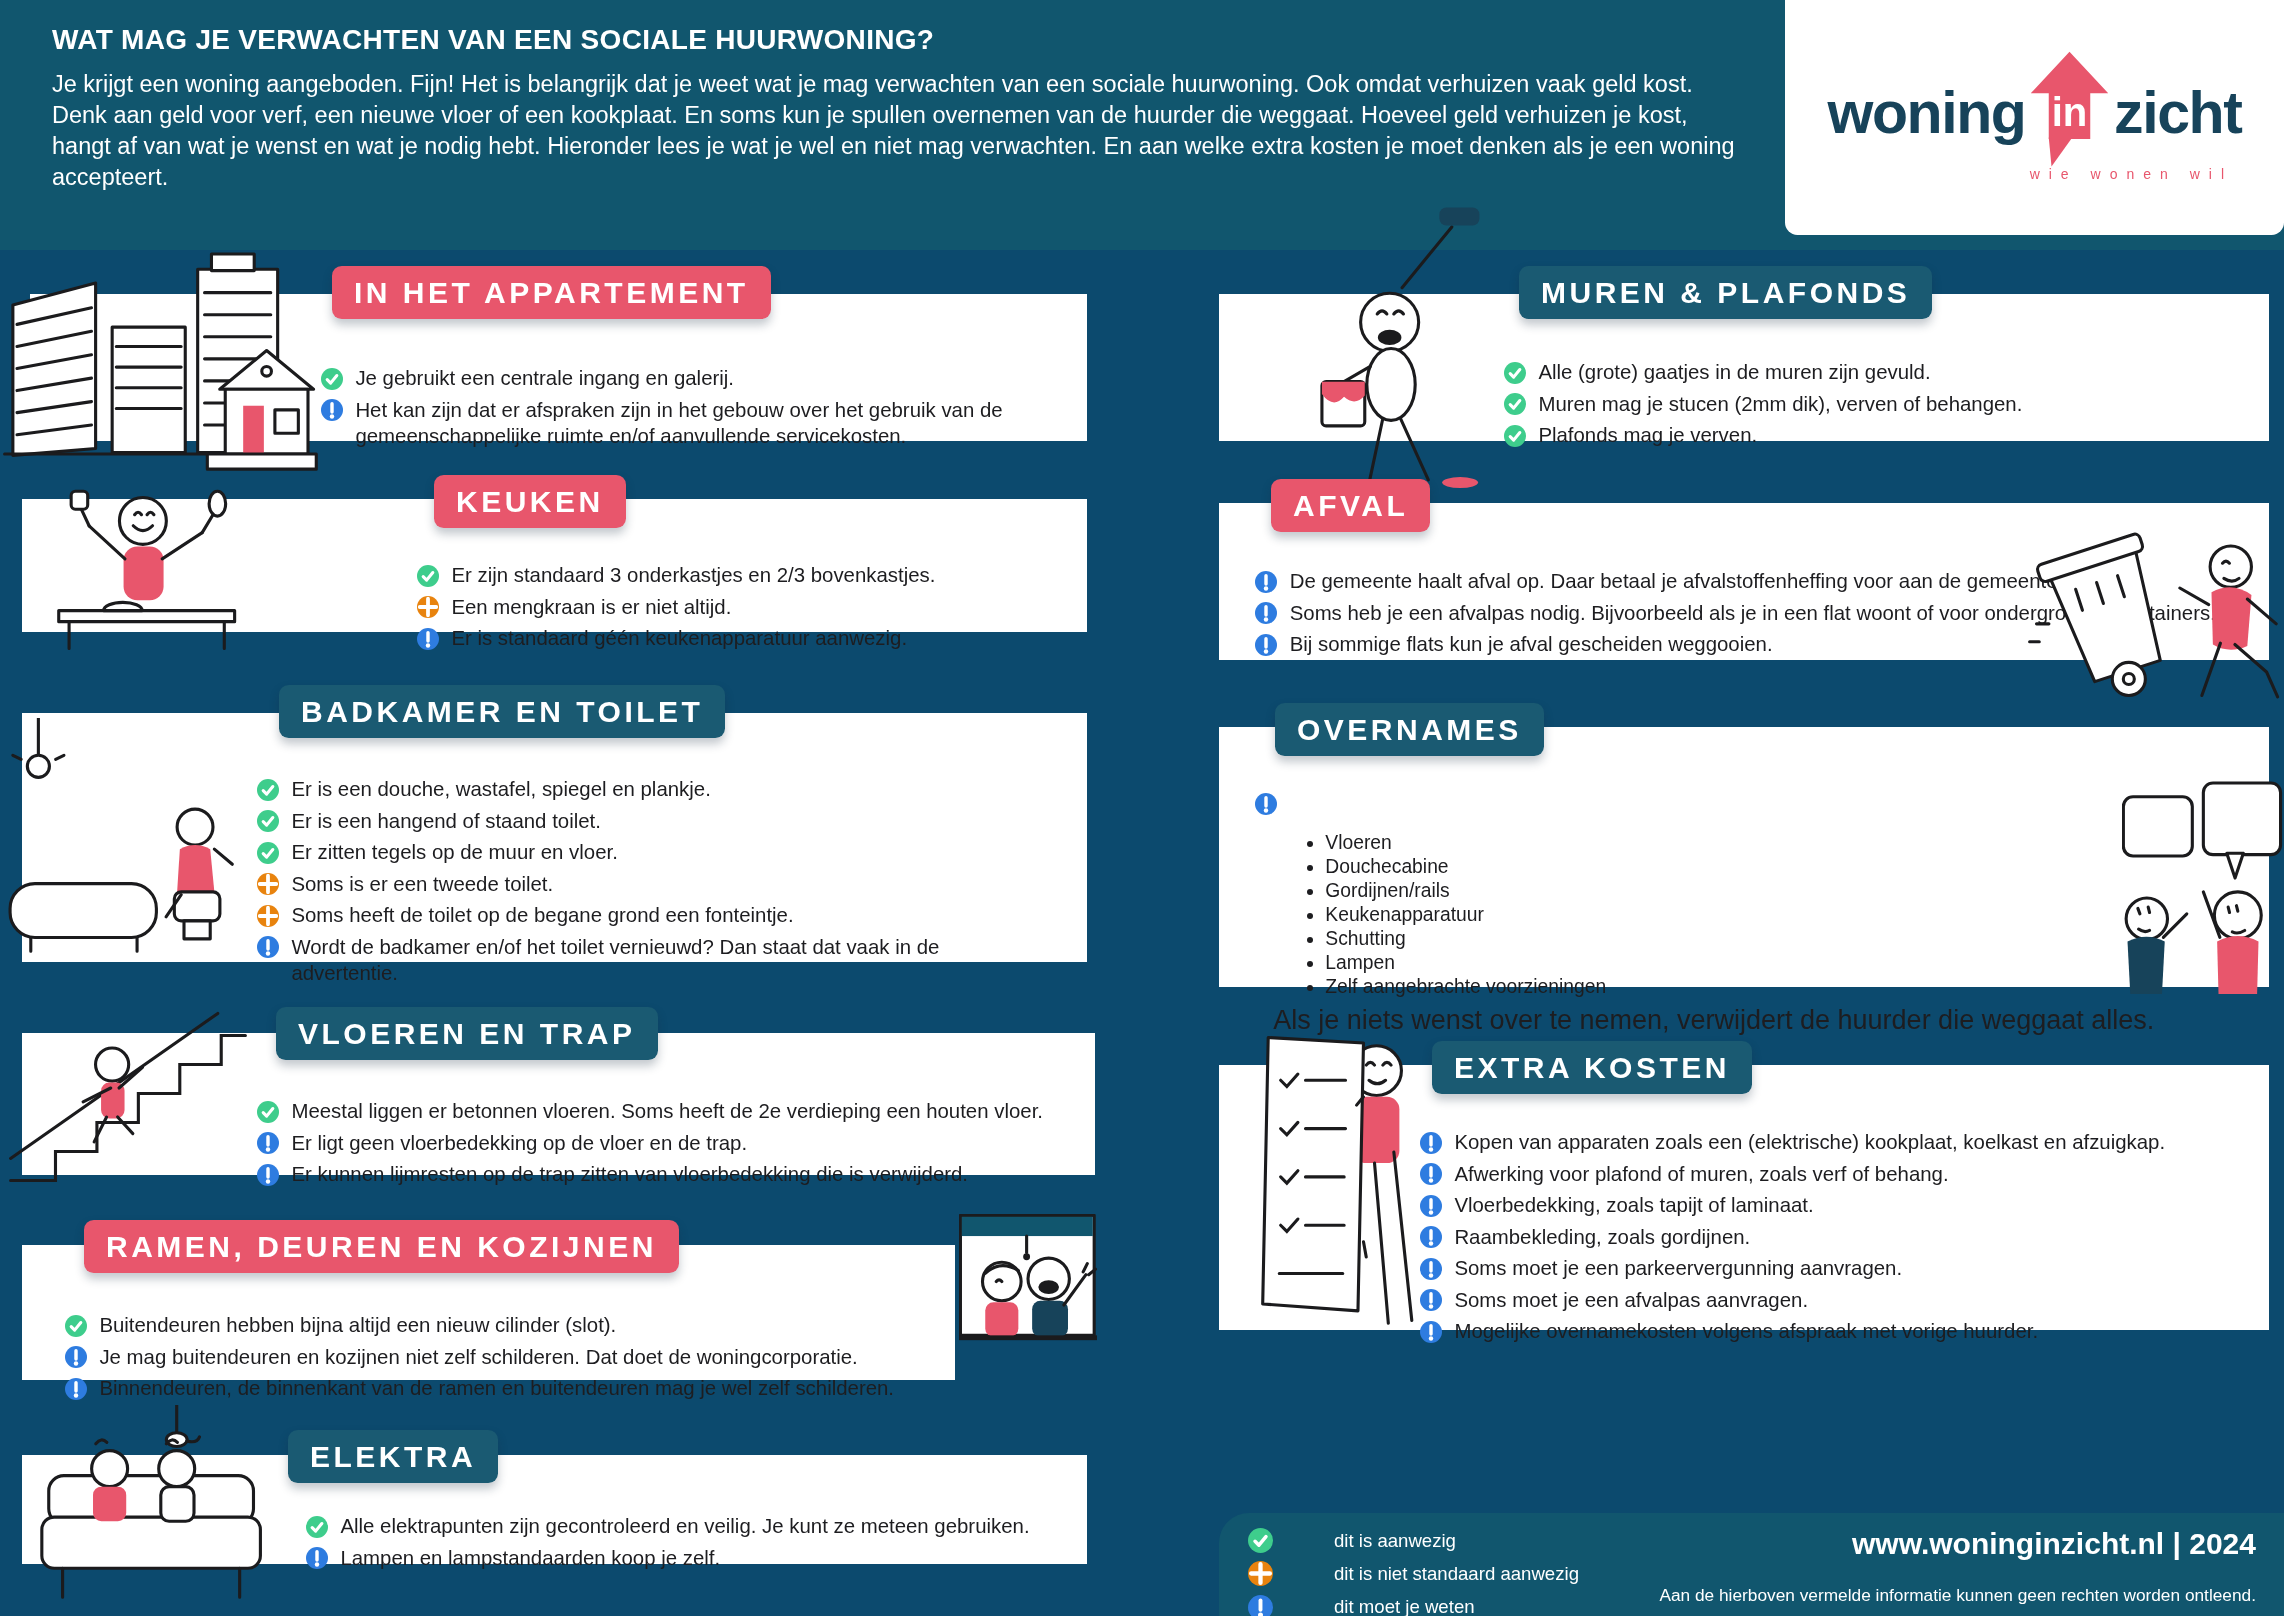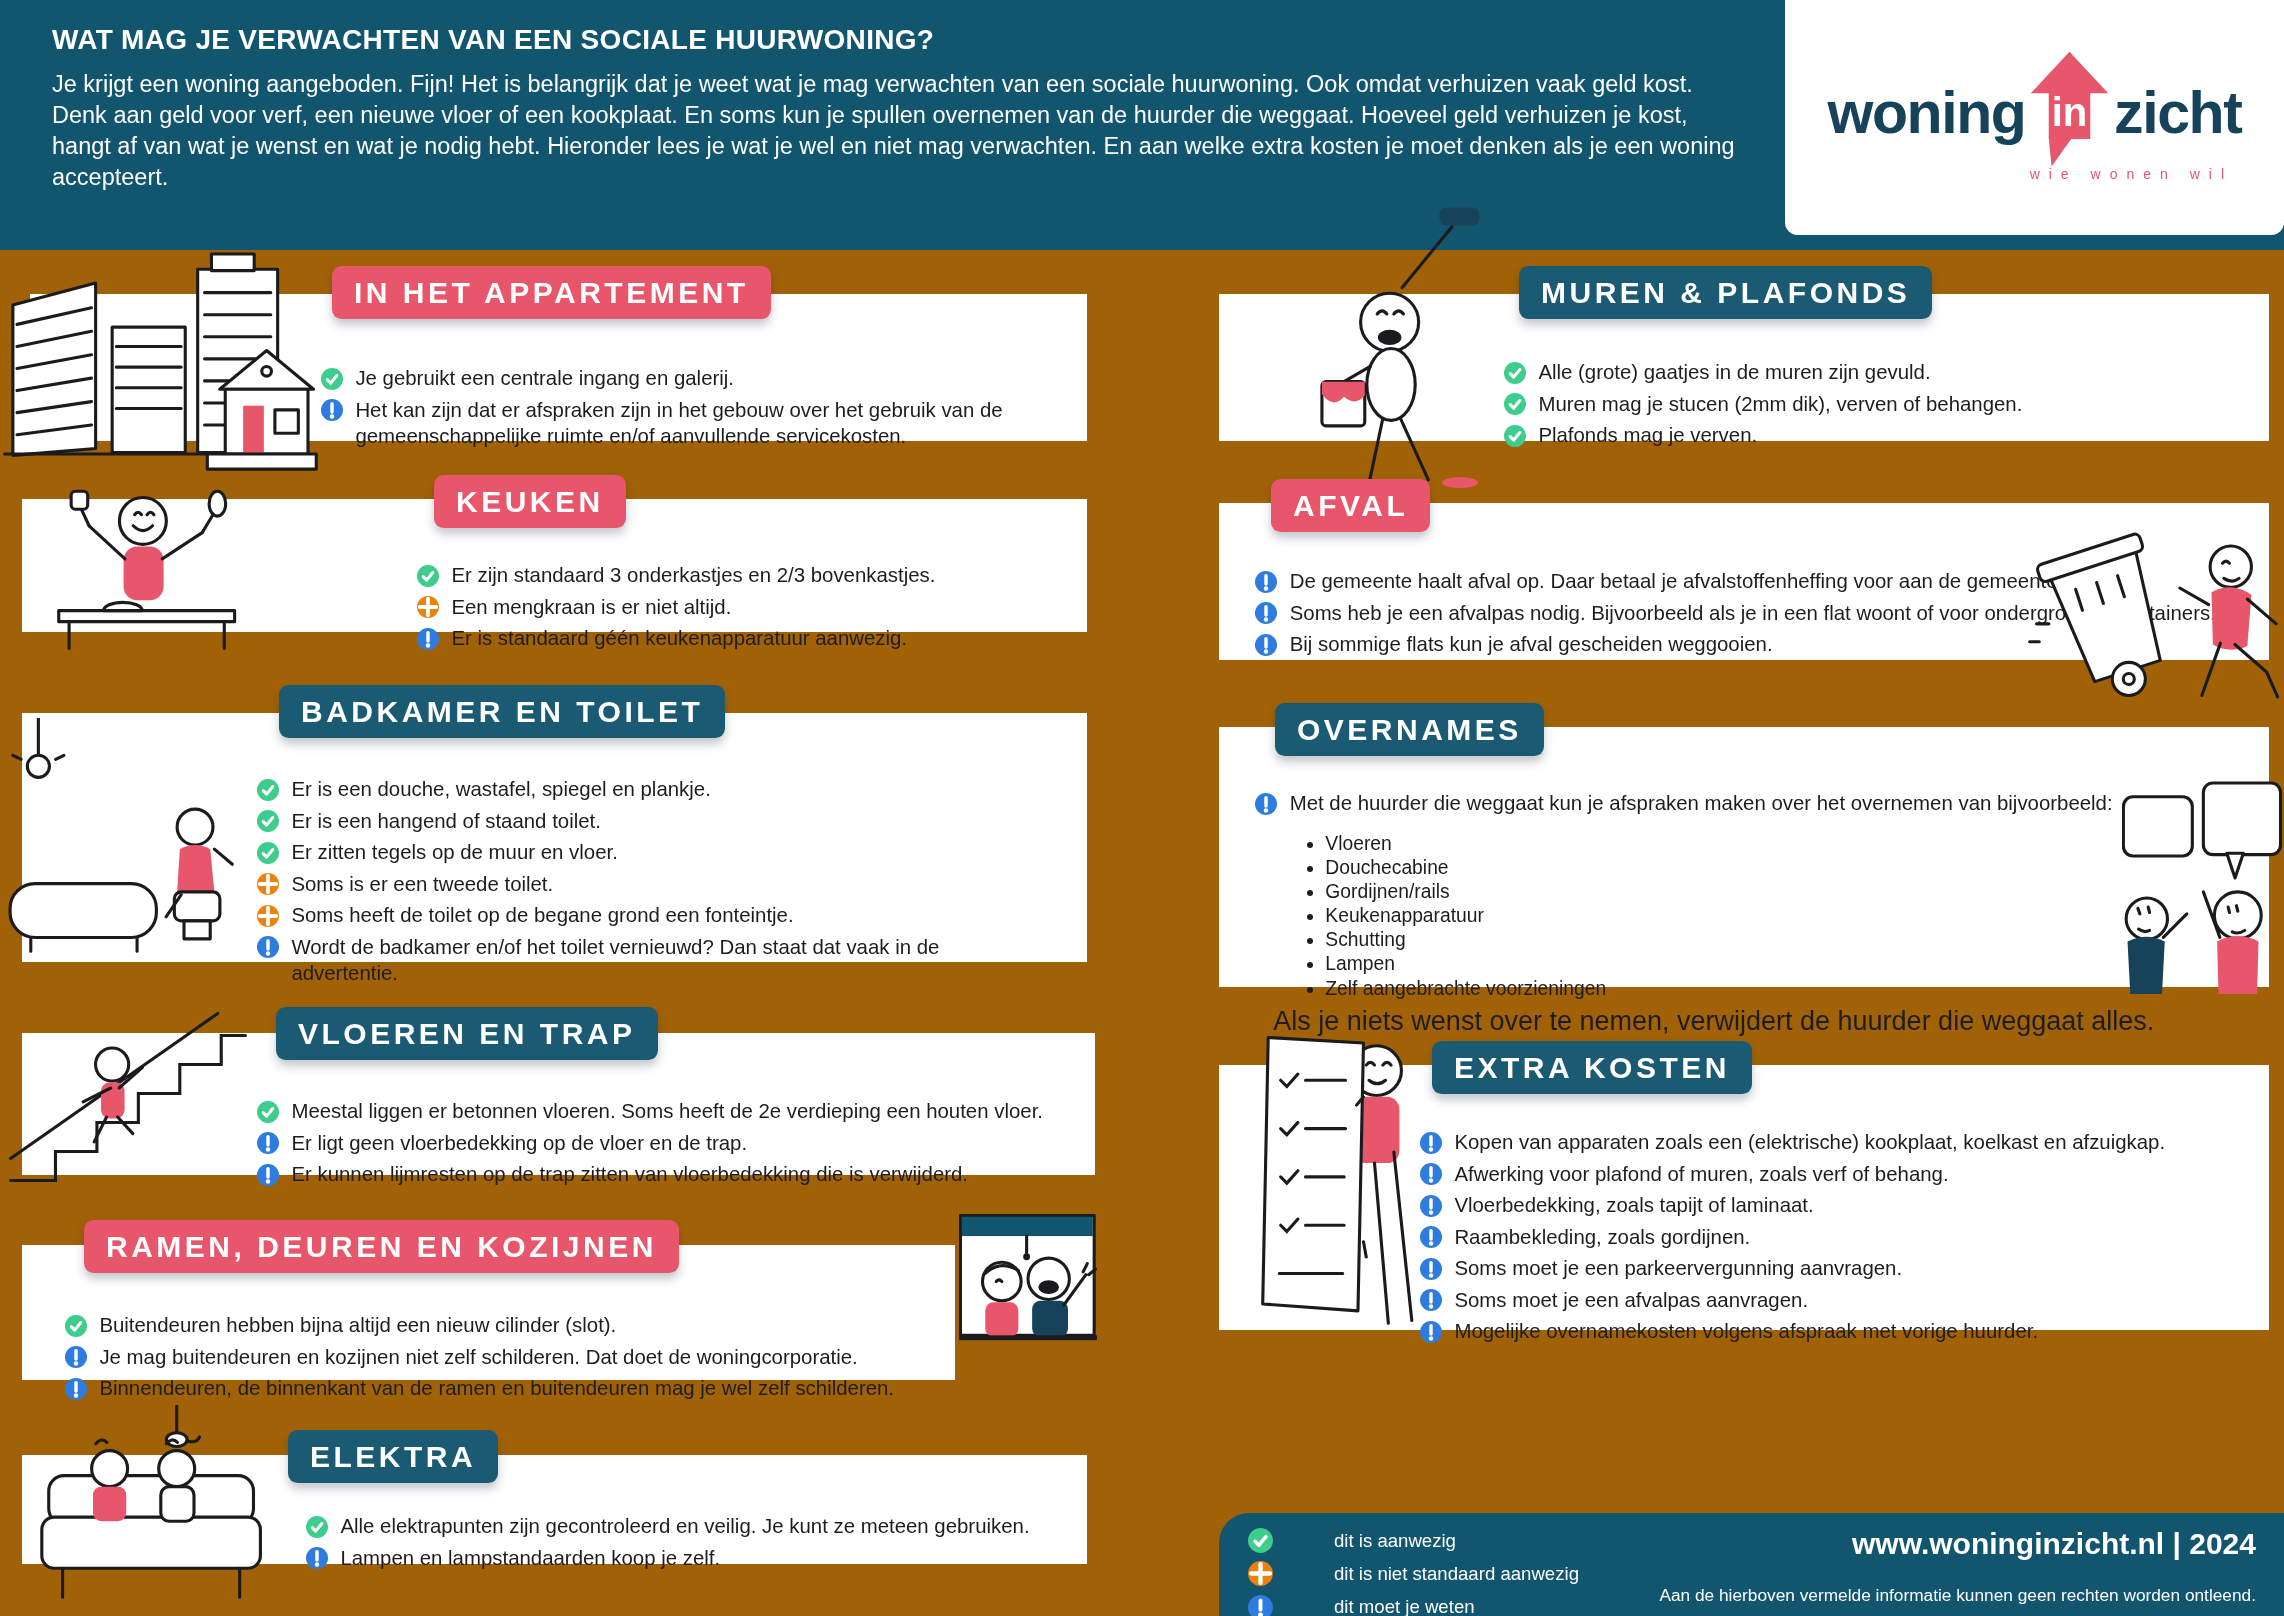--- a/index.html
+++ b/index.html
@@ -1,16 +1,16 @@
 <!DOCTYPE html>
 <html style="font-size:11px"><head>
 <meta charset="utf-8">
 <style>
   html,body{margin:0;padding:0;background:#caccd6;}
-  .poster{position:relative;width:2284px;height:1616px;background:#a16207;
+  .poster{position:relative;width:2284px;height:1616px;background:#0c4a6e;
     font-family:"Liberation Sans",sans-serif;color:#1d1d20;overflow:hidden;text-decoration:underline;}
 
   
   .band{position:absolute;left:0;top:0;width:2284px;height:250px;background:#11566e;}
   .header-title{position:absolute;left:52px;top:23.5px;font-size:28px;font-weight:bold;color:#fff;letter-spacing:0.3px;}
   .header-intro{position:absolute;left:52px;top:69px;width:1692px;font-size:23.5px;line-height:31px;color:#fff;}
   .logo-panel{position:absolute;left:1785px;top:0;width:499px;height:235px;background:#fff;
     border-radius:0 0 12.4px 12.4px;display:flex;flex-direction:column;align-items:center;justify-content:center;}
   .logo-row{display:flex;align-items:center;}
   .logo-word{font-size:59px;font-weight:bold;color:#17435a;letter-spacing:-1.4px;}
@@ -321,21 +321,20 @@
       </ul>
   </section>
   <section class="card" id="s8">
     <ul class="items">
         <li>
           <svg class="item-icon" width="22" height="22" viewBox="0 0 32 32">
             <circle cx="16" cy="16" r="16" fill="#2e7ce0"></circle>
             <path d="M16 7V19" stroke="#fff" stroke-width="5" stroke-linecap="round"></path>
             <circle cx="16" cy="25.5" r="3.2" fill="#fff"></circle>
           </svg>
-          <span class="item-text">Met de huurder die weggaat kun je afspraken maken over het overnemen van bijvoorbeeld:</span>
         </li>
       </ul>
     <ul class="sub-bullets">
         <li><span>Vloeren</span></li>
         <li><span>Douchecabine</span></li>
         <li><span>Gordijnen/rails</span></li>
         <li><span>Keukenapparatuur</span></li>
         <li><span>Schutting</span></li>
         <li><span>Lampen</span></li>
         <li><span>Zelf aangebrachte voorzieningen</span></li>

